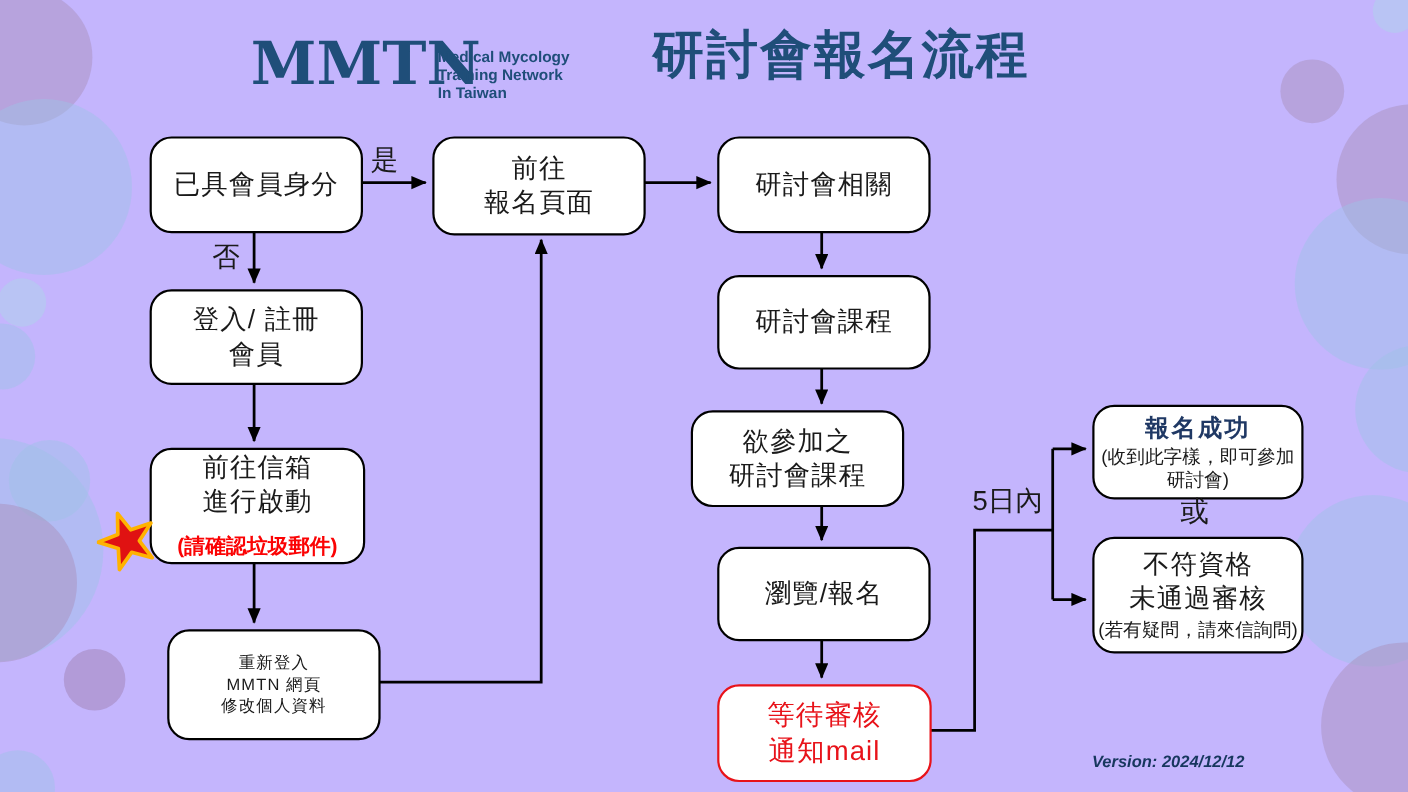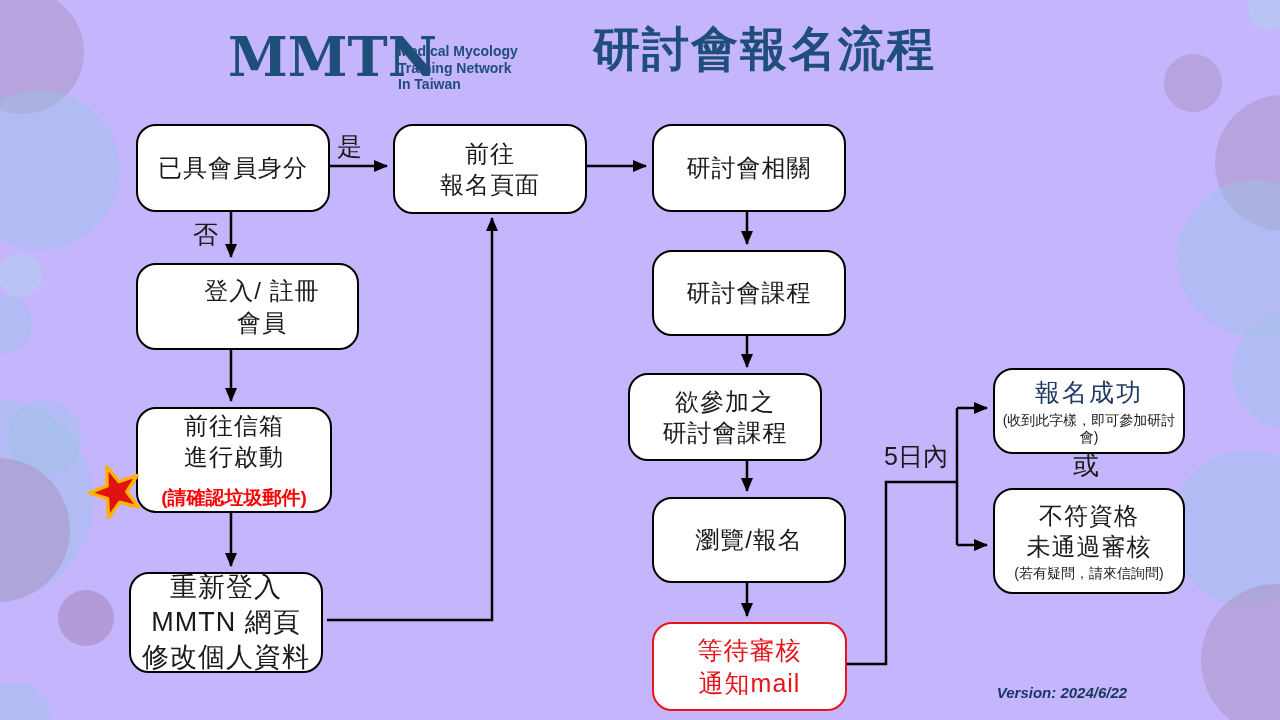--- a/index.html
+++ b/index.html
@@ -32,22 +32,22 @@
   
   .node{
     position:absolute;z-index:3;background:#fff;
     border:2.5px solid #000;border-radius:20px;
     display:flex;flex-direction:column;align-items:center;justify-content:center;
     text-align:center;font-size:24px;color:#1a1a1a;line-height:1.3;letter-spacing:1px;
   }
   .node .ln{display:block;}
   .node.red-node{border-color:#E8131A;color:#E8131A;font-size:25px;}
   .note-red{display:block;font-size:19px;font-weight:700;color:#FB0304;letter-spacing:0;line-height:1.2;margin-top:15px;}
-  .success-title{display:block;font-size:25px;font-weight:400;color:#1F3864;letter-spacing:2px;}
-  .note-small{display:block;font-size:14px;color:#1a1a1a;letter-spacing:0;margin-top:3px;line-height:1.2;}
+  .success-title{display:block;font-size:22px;font-weight:700;color:#1F3864;letter-spacing:2px;}
+  .note-small{display:block;font-size:17px;color:#1a1a1a;letter-spacing:0;margin-top:3px;line-height:1.2;}
 
   
   .flabel{position:absolute;z-index:3;font-size:25px;color:#1a1a1a;line-height:1;}
 
   #connector-layer{position:absolute;left:0;top:0;z-index:1;}
   #star{position:absolute;left:88px;top:464px;width:56px;height:56px;z-index:4;}
 
   .version{
     position:absolute;left:947px;top:684px;width:230px;text-align:center;z-index:3;
     font-size:15px;font-style:italic;font-weight:700;color:#17375E;
@@ -104,36 +104,36 @@
       <path d="M957,408 L957,545"></path>
       <path d="M957,408 L987,408" marker-end="url(#arw)"></path>
       <path d="M957,545 L987,545" marker-end="url(#arw)"></path>
     </g>
   </svg>
 
   <div class="node" style="left:136px;top:124px;width:190px;height:84px;align-items:center;">
     <span class="ln">已具會員身分</span>
   </div>
 
-  <div class="node" style="left:136px;top:263px;width:190px;height:83px;padding-left:29px;">
+  <div class="node" style="left:136px;top:263px;width:190px;height:83px;">
     <span class="ln">登入/ 註冊</span>
     <span class="ln">會員</span>
   </div>
 
   <div class="node" style="left:136px;top:407px;width:192px;height:102px;">
     <span class="ln">前往信箱</span>
     <span class="ln">進行啟動</span>
     <span class="note-red">(請確認垃圾郵件)</span>
   </div>
 
   <svg id="star" viewBox="0 0 50 50">
     <polygon points="25,1 30.6,17.2 47.8,17.6 34.1,28 39.1,44.4 25,34.6 10.9,44.4 15.9,28 2.2,17.6 19.4,17.2" transform="rotate(-20 25 25)" fill="#E01212" stroke="#FFB300" stroke-width="3" stroke-linejoin="round"></polygon>
   </svg>
 
-  <div class="node" style="left:129px;top:572px;width:190px;height:97px;font-size:27px;align-items:center;">
+  <div class="node" style="left:152px;top:572px;width:190px;height:97px;font-size:15px;align-items:center;">
     <span class="ln">重新登入</span>
     <span class="ln">MMTN 網頁</span>
     <span class="ln">修改個人資料</span>
   </div>
 
   <div class="node" style="left:393px;top:124px;width:190px;height:86px;">
     <span class="ln">前往</span>
     <span class="ln">報名頁面</span>
   </div>
 
@@ -168,15 +168,15 @@
     <span class="ln">不符資格</span>
     <span class="ln">未通過審核</span>
     <span class="note-small">(若有疑問，請來信詢問)</span>
   </div>
 
   <div class="flabel" style="left:337px;top:134px;">是</div>
   <div class="flabel" style="left:193px;top:222px;">否</div>
   <div class="flabel" style="left:884px;top:444px;">5日內</div>
   <div class="flabel" style="left:1073px;top:452px;font-size:26px;">或</div>
 
-  <div class="version">Version: 2024/6/22</div>
+  <div class="version">Version: 2024/12/12</div>
 
 </div>
 
 </body></html>

